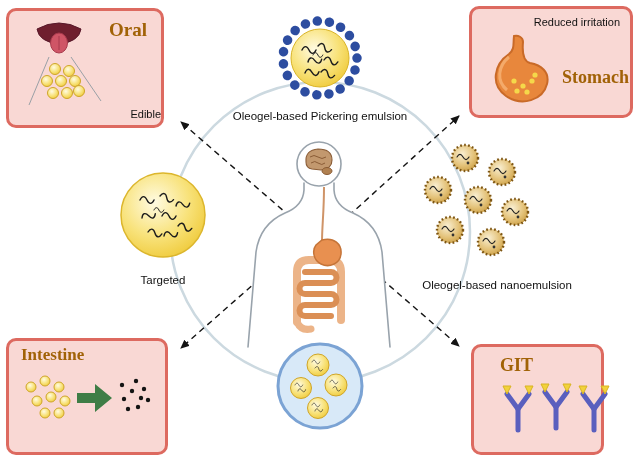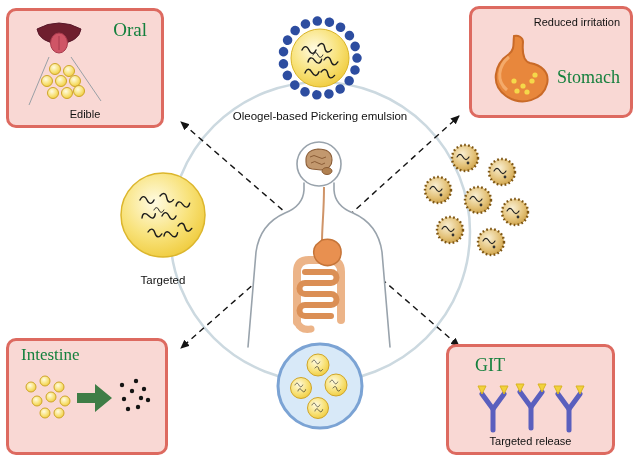--- a/index.html
+++ b/index.html
@@ -8,24 +8,24 @@
     font-family:"Liberation Sans", sans-serif; overflow:hidden;
   }
   .abs { position:absolute; }
   svg { display:block; overflow:visible; }
   .cbox {
     position:absolute; background:#f9d8d4; border:3px solid #dd6a60;
     border-radius:10px; box-sizing:border-box;
   }
   .box-title {
     position:absolute; font-family:"Liberation Serif", serif;
-    font-weight:400; color:#15803d;text-align:center;
+    font-weight:700; color:#a16207;text-align:center;
   }
   .box-caption {
-    position:absolute; left:0; width:100%; text-align:center;
+    position:absolute; left:0; width:100%; text-align:right;
     font-size:11px; color:#111;
   }
   .cap-tr { left:auto; width:auto; right:10px; top:7px; text-align:center;padding-left:16px; }
   .node-label {
     position:absolute; font-weight:400; font-size:11.5px; color:#111;
     white-space:nowrap; transform:translateX(-50%);
   }
   .sqs { stroke:#1c1c1c; fill:none; stroke-width:1.4; stroke-linecap:round; }
 </style>
 </head>
@@ -126,20 +126,21 @@
       </g>
     </defs>
     <use href="#nd" transform="translate(47 20)"></use>
     <use href="#nd" transform="translate(84 34)"></use>
     <use href="#nd" transform="translate(20 52)"></use>
     <use href="#nd" transform="translate(60 62)"></use>
     <use href="#nd" transform="translate(97 74)"></use>
     <use href="#nd" transform="translate(32 92)"></use>
     <use href="#nd" transform="translate(73 104)"></use>
   </svg>
+  <div class="node-label" style="left:497px;top:279px">Oleogel-based nanoemulsion</div>
 
   <svg class="abs" style="left:274px;top:340px" width="92" height="92">
     <defs>
       <radialGradient id="ygH" cx="40%" cy="35%" r="75%">
         <stop offset="0" stop-color="#fffbe2"></stop>
           <stop offset="0.55" stop-color="#f8e27a"></stop>
           <stop offset="1" stop-color="#eec732"></stop>
       </radialGradient>
       <path id="sqH" d="M0 0 C2 -4.5 5 -4.5 7 0 C9 4.5 12 4.5 14 0"></path>
     </defs>
@@ -199,21 +200,21 @@
       <path d="M27 24 C16 33 14 48 25 57" stroke="#f4aa6a" stroke-width="3" fill="none"></path>
       <g fill="#f5d84a">
         <circle cx="32" cy="48" r="2.6"></circle>
           <circle cx="41" cy="53" r="2.6"></circle>
           <circle cx="50" cy="48" r="2.6"></circle>
         <circle cx="35" cy="58" r="2.6"></circle>
           <circle cx="45" cy="59" r="2.6"></circle>
           <circle cx="53" cy="42" r="2.6"></circle>
       </g>
     </svg>
-    <div class="box-title" style="right:10px;top:58px;font-size:18px">Stomach</div>
+    <div class="box-title" style="right:1px;top:58px;font-size:18px">Stomach</div>
   </div>
 
   <div class="cbox" style="left:6px;top:338px;width:162px;height:117px">
     <div class="box-title" style="left:12px;top:4px;font-size:17px">Intestine</div>
     <svg class="abs" style="left:6px;top:30px" width="150" height="58">
       <defs>
         <radialGradient id="ygI" cx="40%" cy="35%" r="75%">
           <stop offset="0" stop-color="#fffbe2"></stop>
             <stop offset="0.55" stop-color="#f8e27a"></stop>
             <stop offset="1" stop-color="#eec732"></stop>
@@ -237,31 +238,30 @@
         <circle cx="121" cy="10" r="2.2"></circle>
           <circle cx="126" cy="27" r="2.2"></circle>
           <circle cx="113" cy="38" r="2.2"></circle>
         <circle cx="129" cy="18" r="2.2"></circle>
           <circle cx="123" cy="36" r="2.2"></circle>
           <circle cx="133" cy="29" r="2.2"></circle>
       </g>
     </svg>
   </div>
 
-  <div class="cbox" style="left:446px;top:344px;width:169px;height:111px">
+  <div class="cbox" style="left:471px;top:344px;width:133px;height:111px">
     <div class="box-title" style="left:26px;top:8px;font-size:18px">GIT</div>
     <svg class="abs" style="left:22px;top:34px" width="120" height="56">
       <defs>
         <g id="ab">
           <path d="M-11 -13 L0 2 L11 -13" stroke="#5a5fbe" stroke-width="5" fill="none" stroke-linecap="round" stroke-linejoin="round"></path>
           <path d="M0 2 L0 23" stroke="#5a5fbe" stroke-width="5" stroke-linecap="round"></path>
           <path d="M-15 -21 L-7 -21 L-11 -13 Z" fill="#f2d23c" stroke="#d8b322" stroke-width="1"></path>
           <path d="M7 -21 L15 -21 L11 -13 Z" fill="#f2d23c" stroke="#d8b322" stroke-width="1"></path>
         </g>
       </defs>
       <use href="#ab" transform="translate(22 26)"></use>
       <use href="#ab" transform="translate(60 24)"></use>
       <use href="#ab" transform="translate(98 26)"></use>
     </svg>
-    <div class="box-caption" style="bottom:5px">Targeted release</div>
   </div>
 
 </div>
 
 </body></html>

